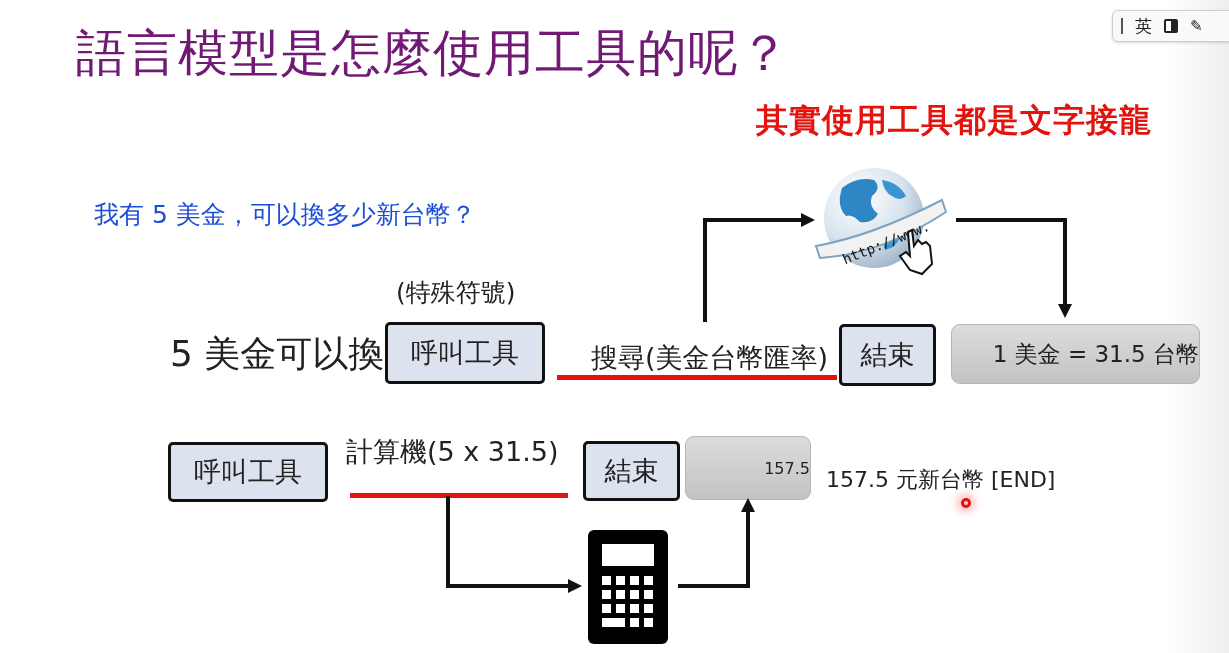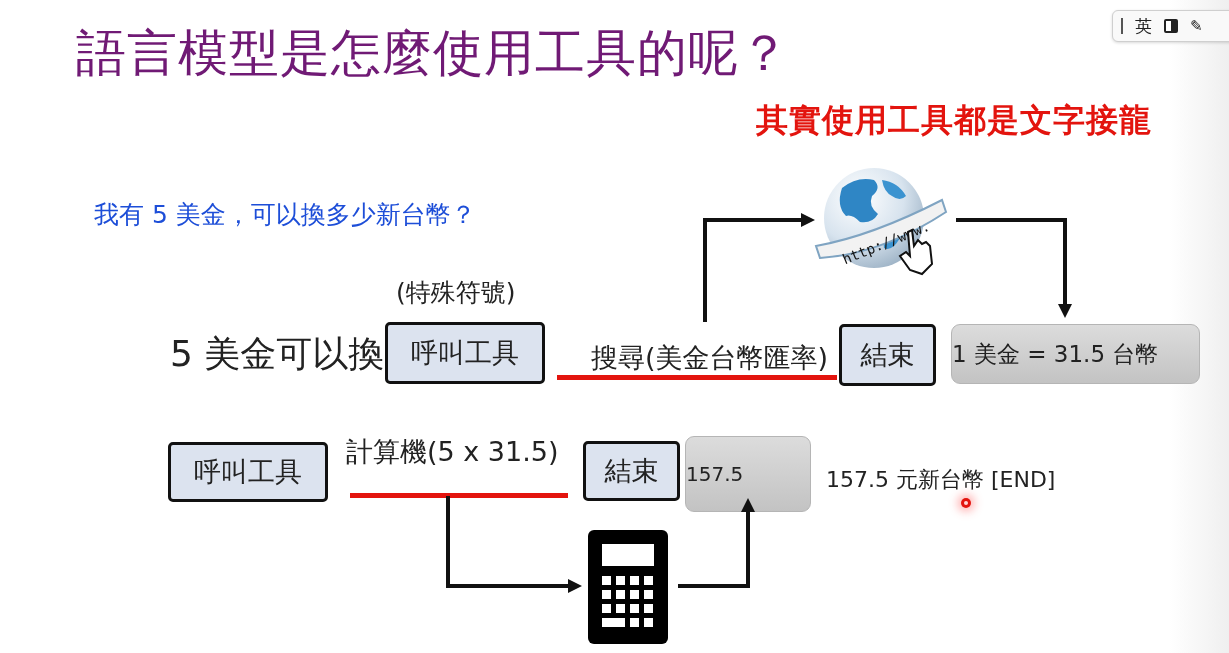--- a/index.html
+++ b/index.html
@@ -21,21 +21,21 @@
   .plain { font-size:36px; line-height:40px; color:#222; }
   .token-box {
     position:absolute; box-sizing:border-box;
     background:#dce3ef; border:3px solid #111; border-radius:5px;
     font-size:27px; color:#222; display:flex; align-items:center; justify-content:center;
   }
   .result-box {
     position:absolute; box-sizing:border-box;
     background:linear-gradient(#dcdcdc, #c3c3c3);
     border:1px solid #b5b5b5; border-radius:9px;
-    color:#222; display:flex; align-items:center; justify-content:flex-start;
+    color:#222; display:flex; align-items:center; justify-content:flex-end;
   }
   .underline { position:absolute; height:5px; background:#e3140e; }
   .line { position:absolute; background:#111; }
   .arrow-r { position:absolute; width:0; height:0; border-top:7px solid transparent; border-bottom:7px solid transparent; border-left:14px solid #111; }
   .arrow-d { position:absolute; width:0; height:0; border-left:7px solid transparent; border-right:7px solid transparent; border-top:14px solid #111; }
   .arrow-u { position:absolute; width:0; height:0; border-left:7px solid transparent; border-right:7px solid transparent; border-bottom:14px solid #111; }
   .ime {
     position:absolute; left:1112px; top:10px; width:130px; height:32px;
     background:#f9f9f9; border:1px solid #cfcfcf; border-radius:6px;
     box-shadow:0 1px 3px rgba(0,0,0,0.15);
@@ -105,21 +105,21 @@
 </svg>
 
 <div class="token-box" style="left:168px; top:442px; width:160px; height:60px;">
   <span>呼叫工具</span>
 </div>
 <div class="abs plain" style="left:346px; top:432px; font-size:27px;">計算機(5 x 31.5)</div>
 <div class="underline" style="left:350px; top:493px; width:218px;"></div>
 <div class="token-box" style="left:583px; top:441px; width:97px; height:60px;">
   <span>結束</span>
 </div>
-<div class="result-box" style="left:685px; top:436px; width:126px; height:76px; font-size:20px;">
+<div class="result-box" style="left:685px; top:436px; width:126px; height:64px; font-size:16px;">
   <span>157.5</span>
 </div>
 <div class="abs plain" style="left:826px; top:446px; font-size:22px;margin-top:14px;">157.5 元新台幣 [END]</div>
 
 <div class="line" style="left:446px; top:496px; width:4px; height:92px;"></div>
 <div class="line" style="left:446px; top:584px; width:124px; height:4px;"></div>
 <div class="arrow-r" style="left:568px; top:579px;"></div>
 <div class="line" style="left:678px; top:584px; width:72px; height:4px;"></div>
 <div class="line" style="left:746px; top:512px; width:4px; height:76px;"></div>
 <div class="arrow-u" style="left:741px; top:498px;"></div>

